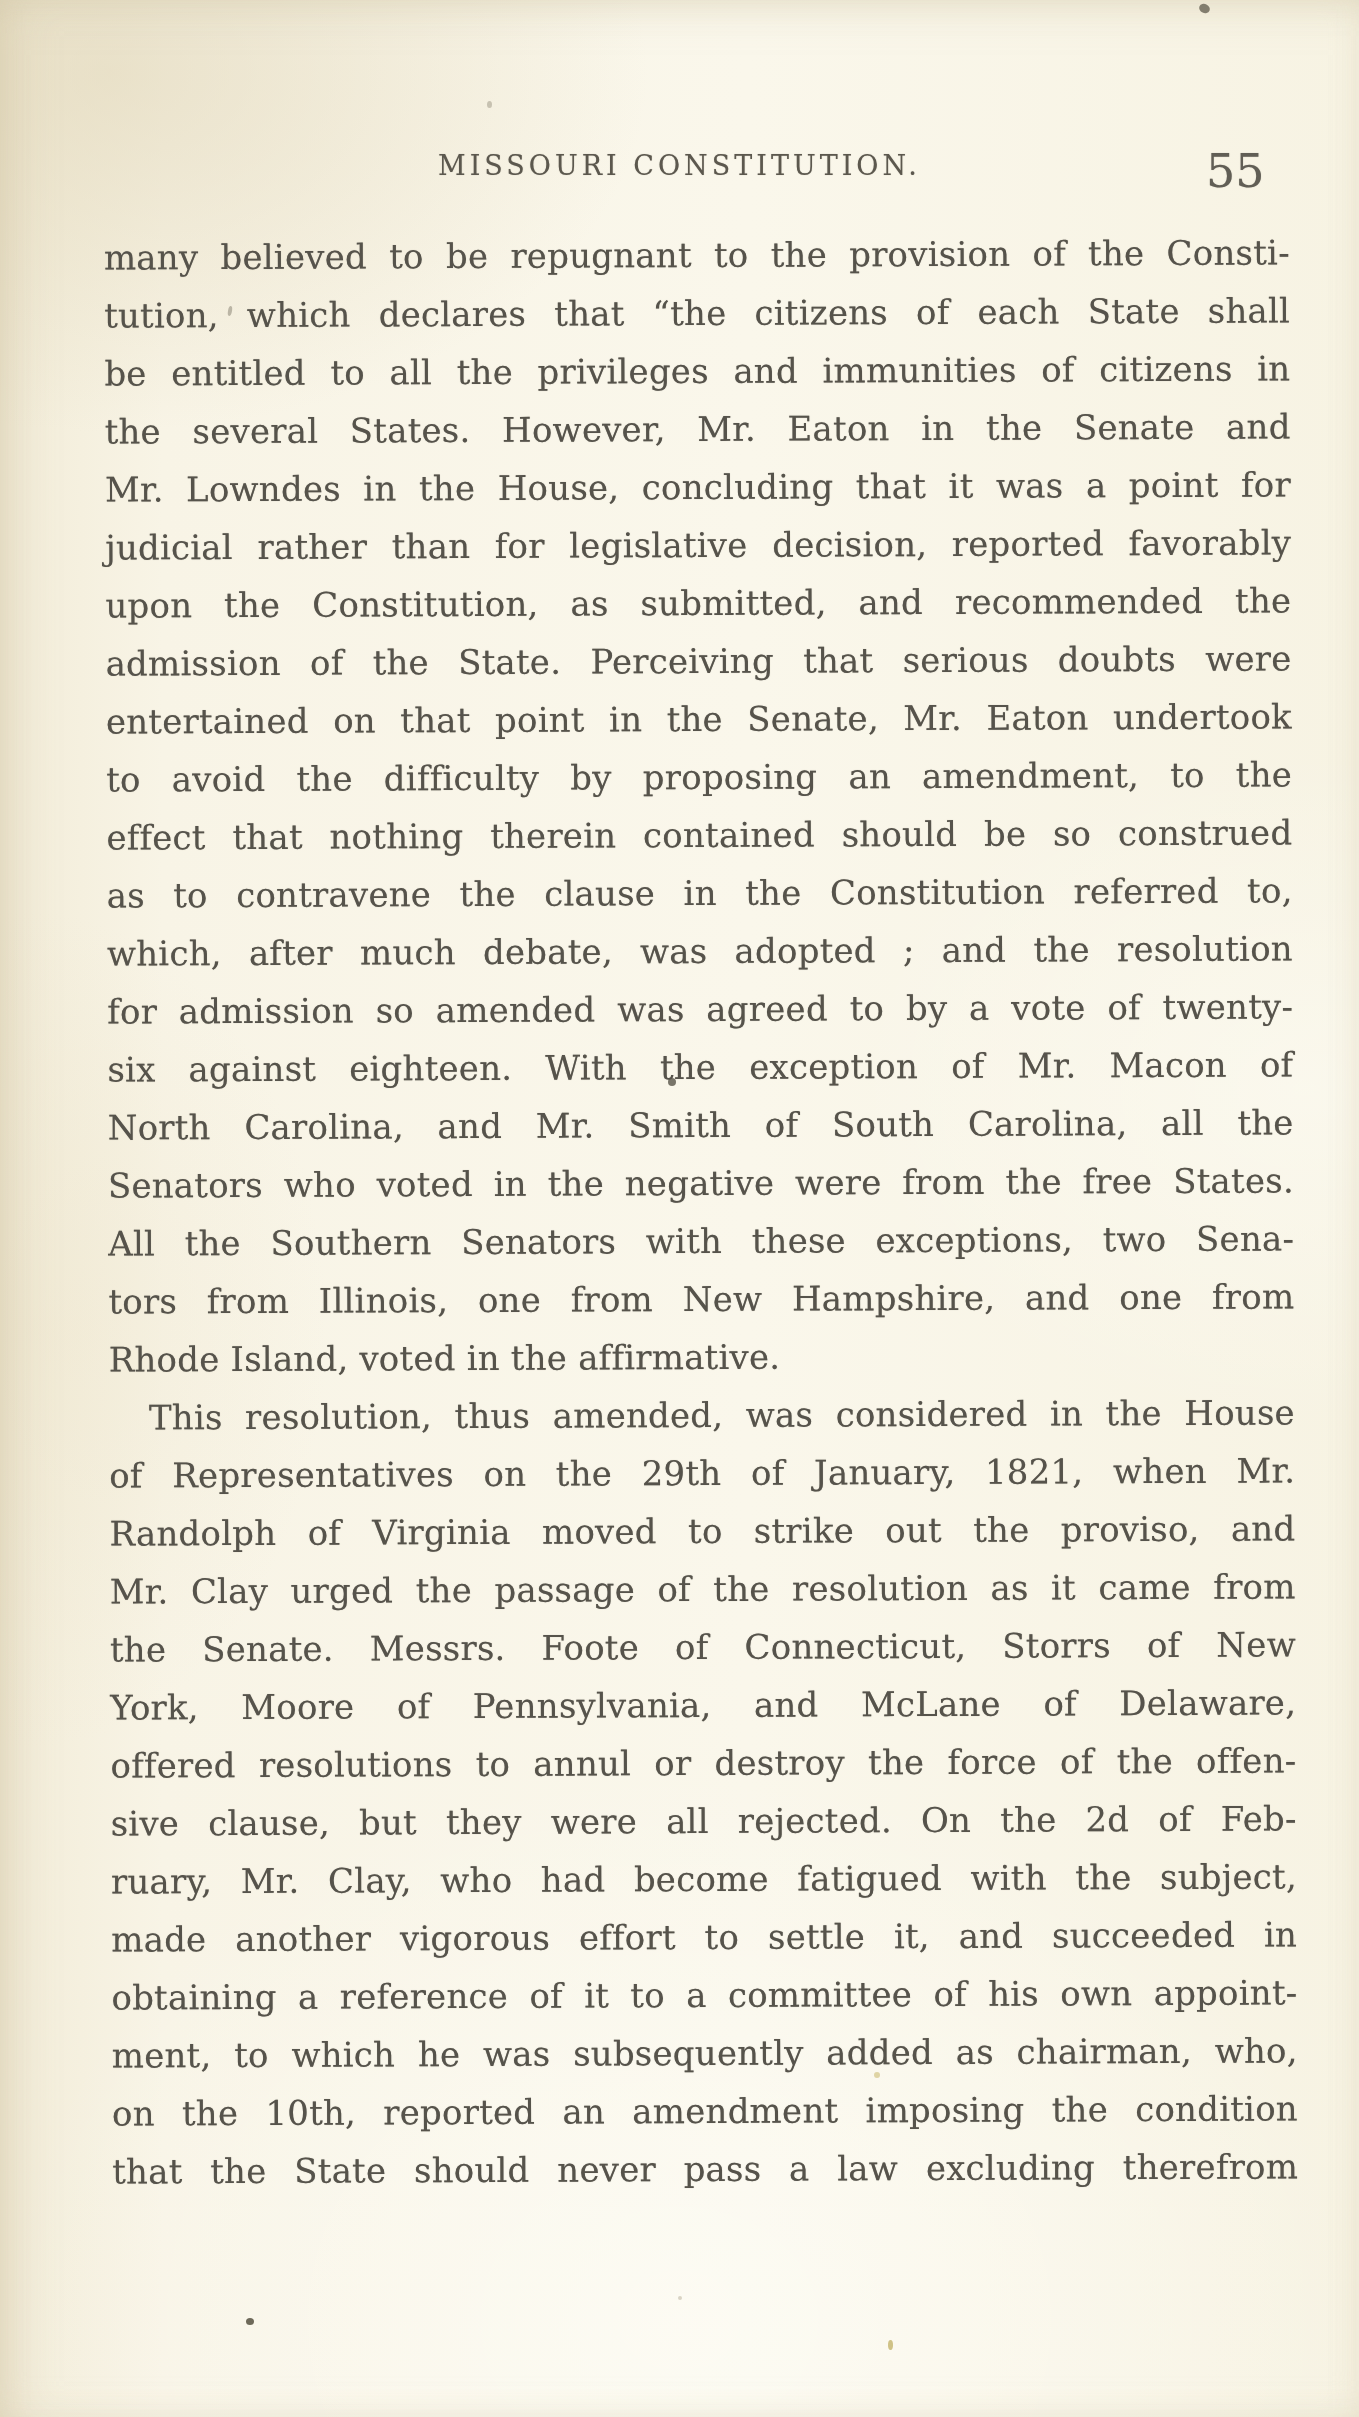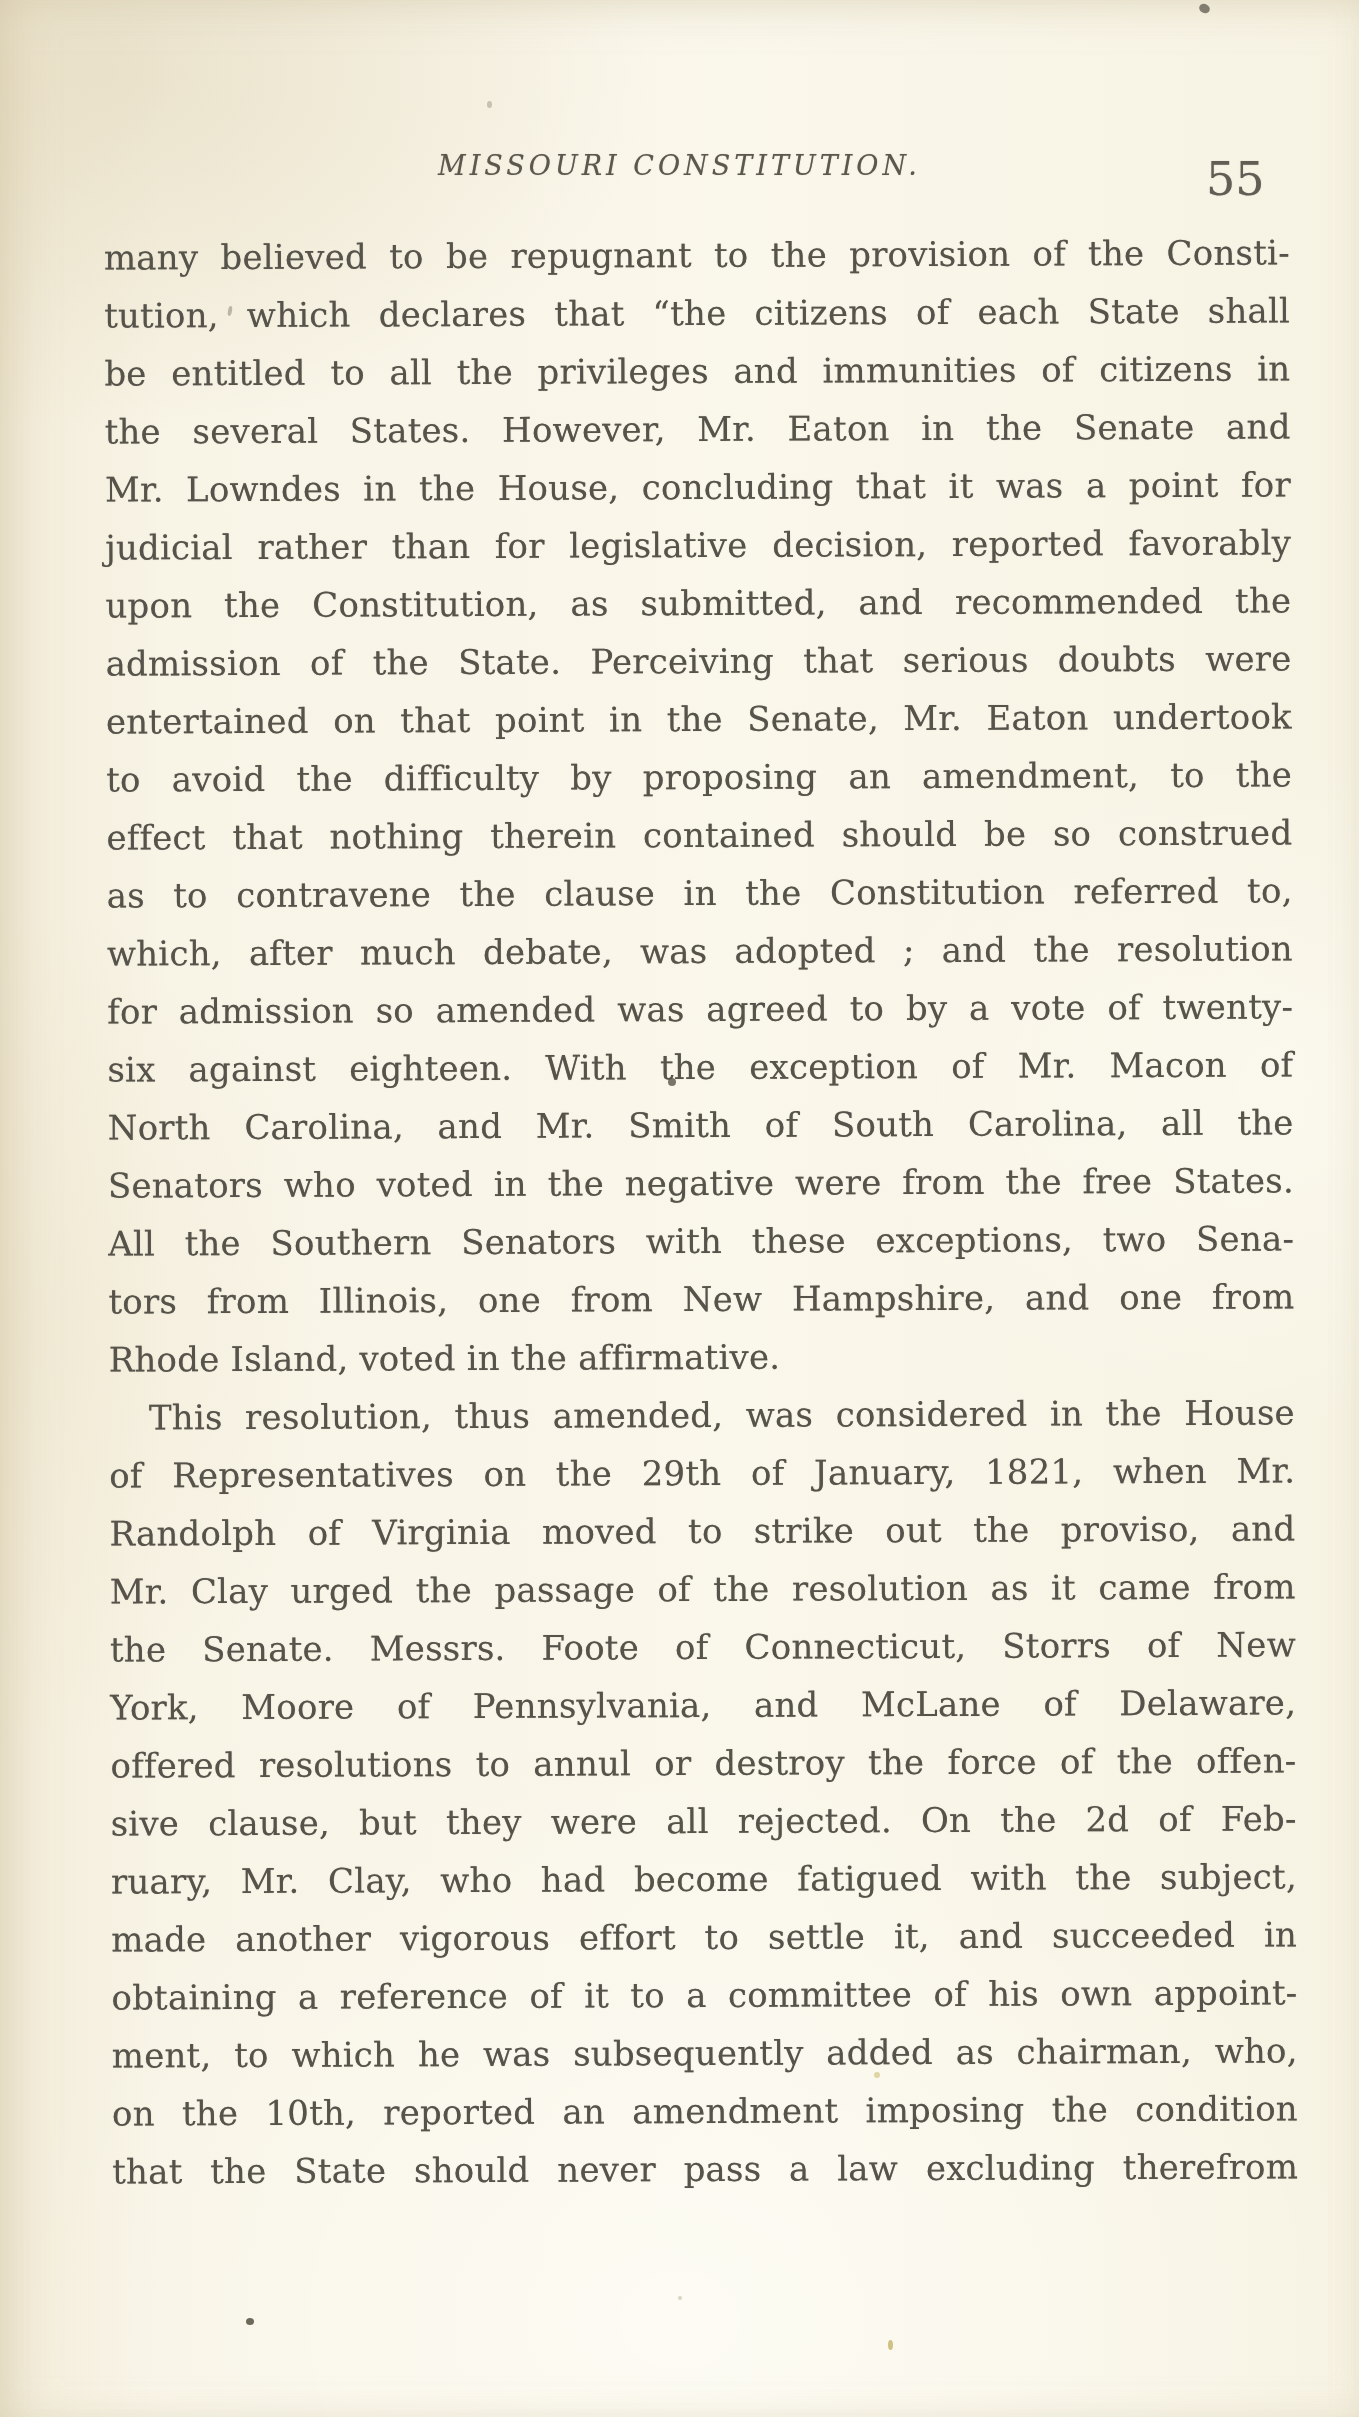--- a/index.html
+++ b/index.html
@@ -25,25 +25,24 @@
       inset 0 -18px 40px -22px rgba(235,228,206,0.35);
   }
   .header-title {
     position: absolute;
     top: 150px; left: 0; width: 100%;
     text-align: center;
     font-size: 27px;
     letter-spacing: 4px;
     color: #5c584e;
     text-shadow: 0 0 1px rgba(92,88,78,0.4);
-    font-style: italic;
   }
   .page-number {
     position: absolute;
-    top: 152px; left: 1206px;
+    top: 144px; left: 1206px;
     font-size: 46px;
     color: #615e55;
     text-shadow: 0 0 1px rgba(97,94,85,0.4);
   }
   .body-text {
     position: absolute;
     left: 108px; top: 226px; width: 1186px;
     transform: rotate(-0.25deg);
   }
   .line {

